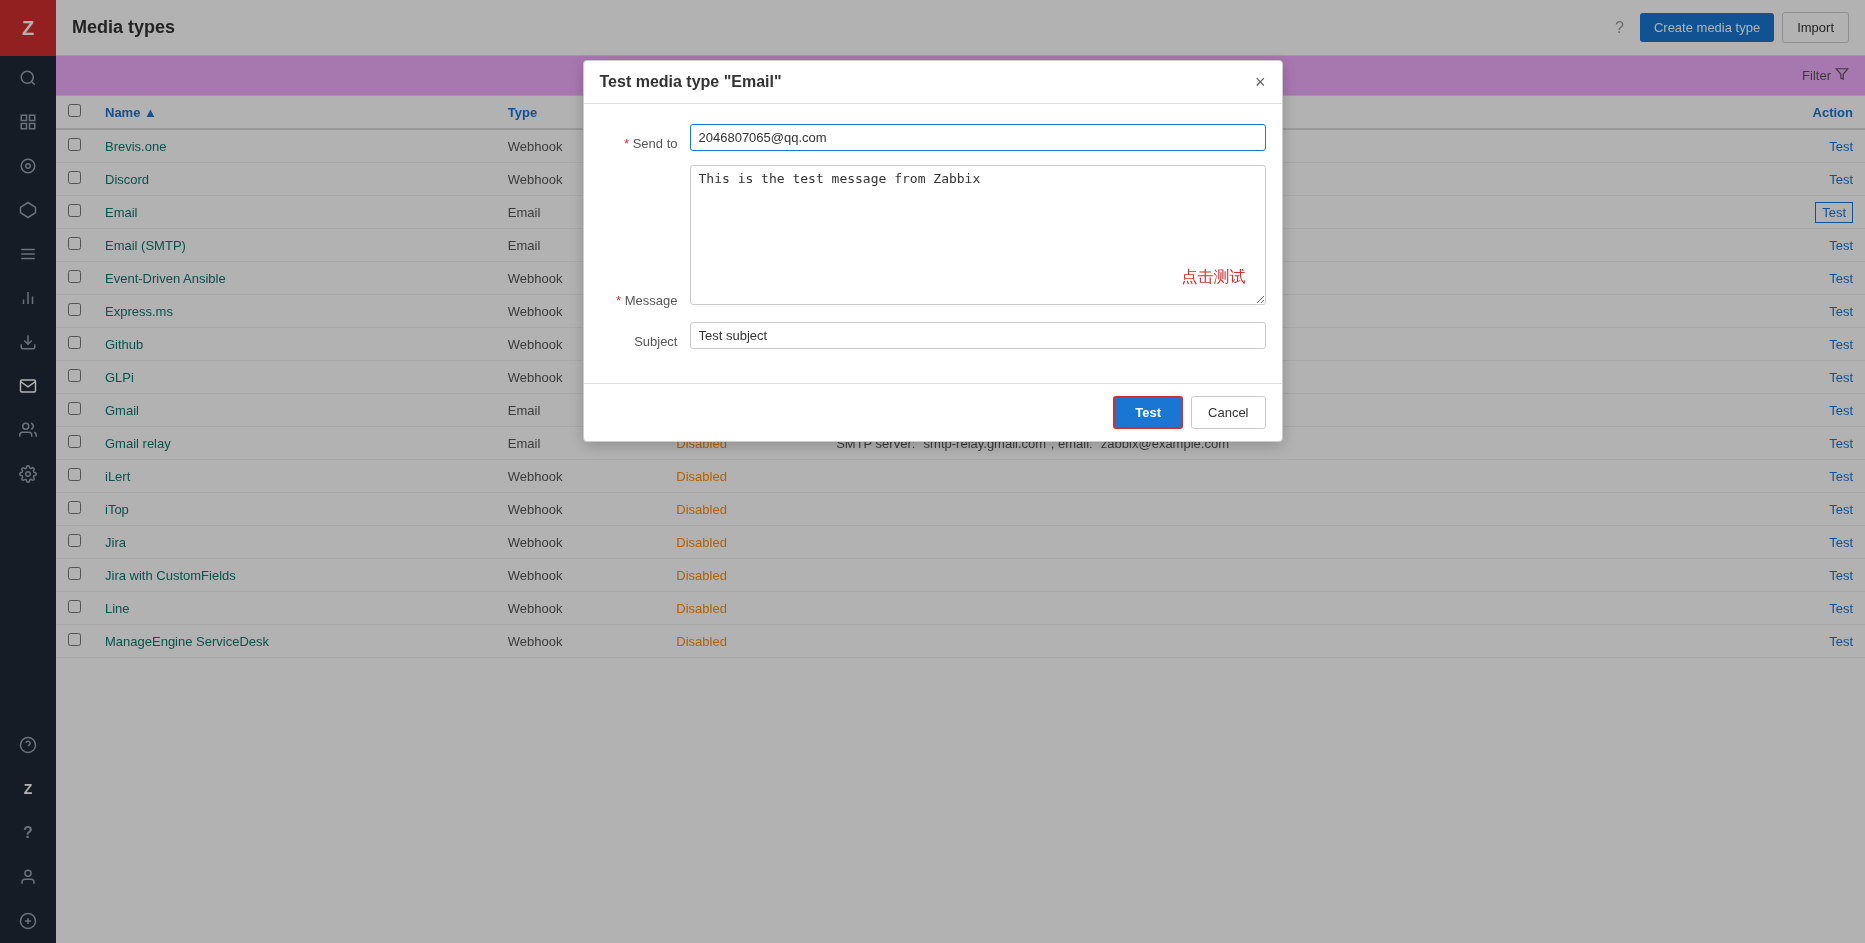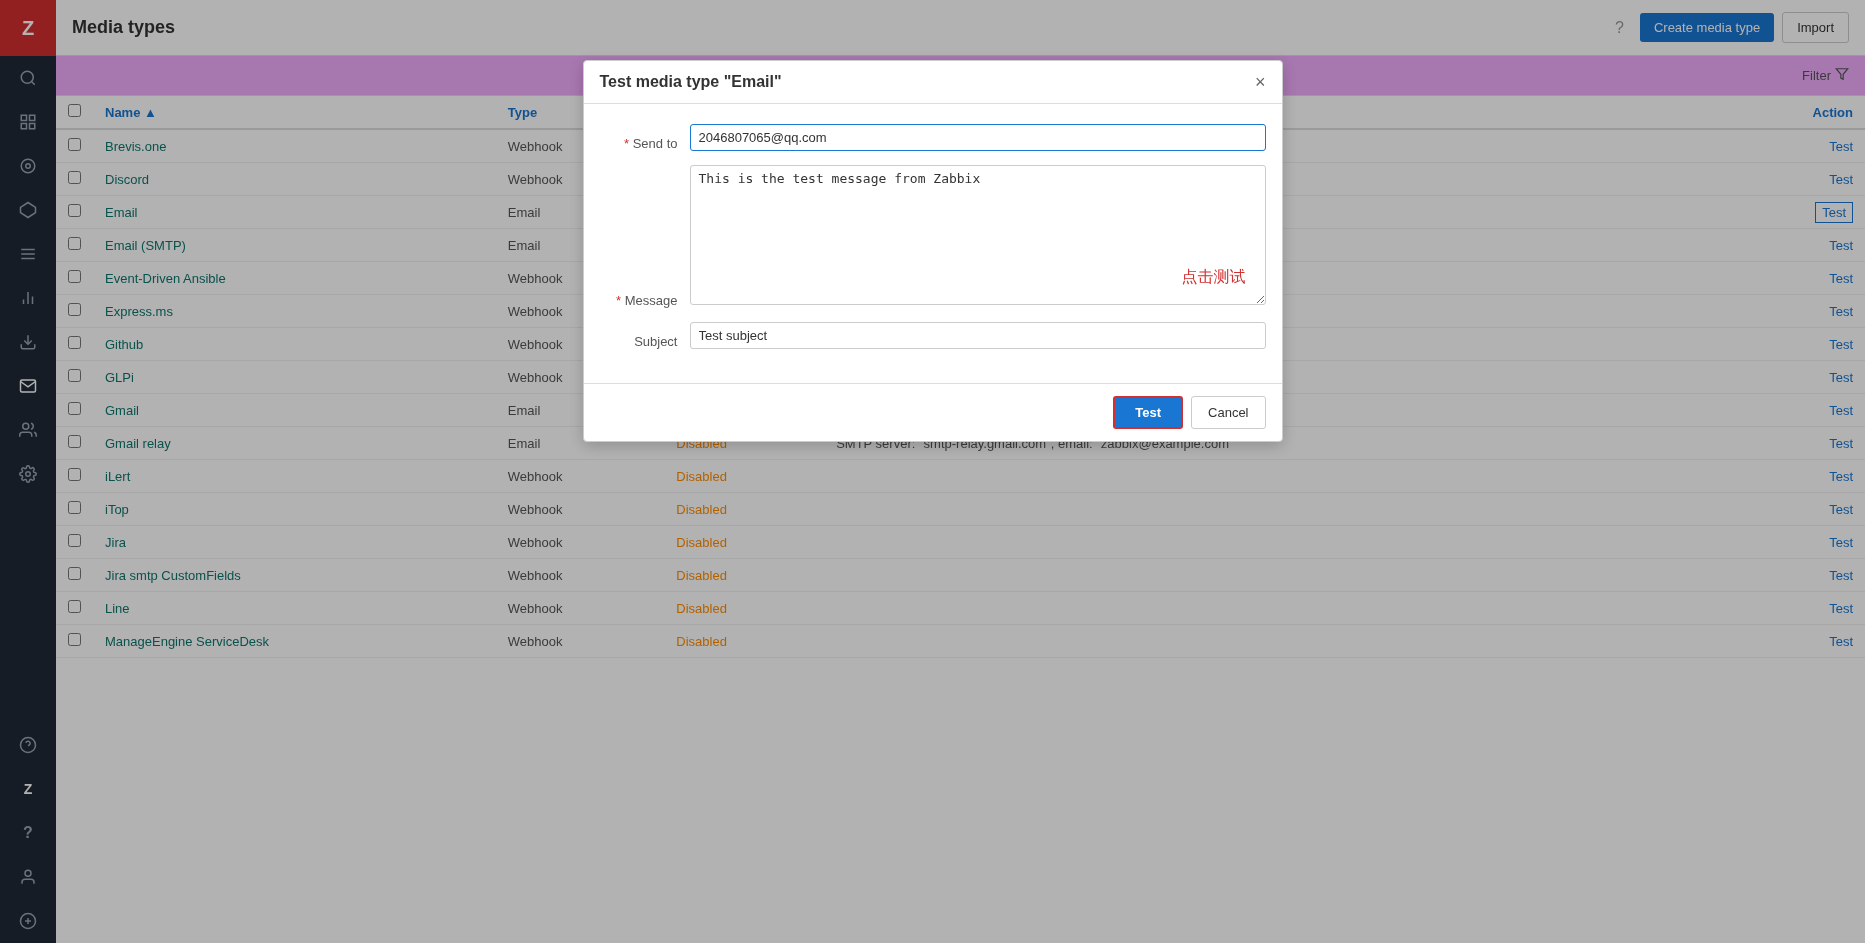--- a/index.html
+++ b/index.html
@@ -298,21 +298,21 @@
             <tr>
               <td><input type="checkbox" style=""></td>
               <td class="name-cell"><a href="#">Jira</a></td>
               <td>Webhook</td>
               <td><span class="disabled-text">Disabled</span></td>
               <td style="color: rgb(85, 85, 85);"></td>
               <td style="text-align: right;"><a href="#" class="action-link">Test</a></td>
             </tr>
             <tr>
               <td><input type="checkbox" style=""></td>
-              <td class="name-cell"><a href="#">Jira smtp CustomFields</a></td>
+              <td class="name-cell"><a href="#">Jira with CustomFields</a></td>
               <td>Webhook</td>
               <td><span class="disabled-text">Disabled</span></td>
               <td style="color: rgb(85, 85, 85);"></td>
               <td style="text-align: right;"><a href="#" class="action-link">Test</a></td>
             </tr>
             <tr>
               <td><input type="checkbox" style=""></td>
               <td class="name-cell"><a href="#">Line</a></td>
               <td>Webhook</td>
               <td><span class="disabled-text">Disabled</span></td>

